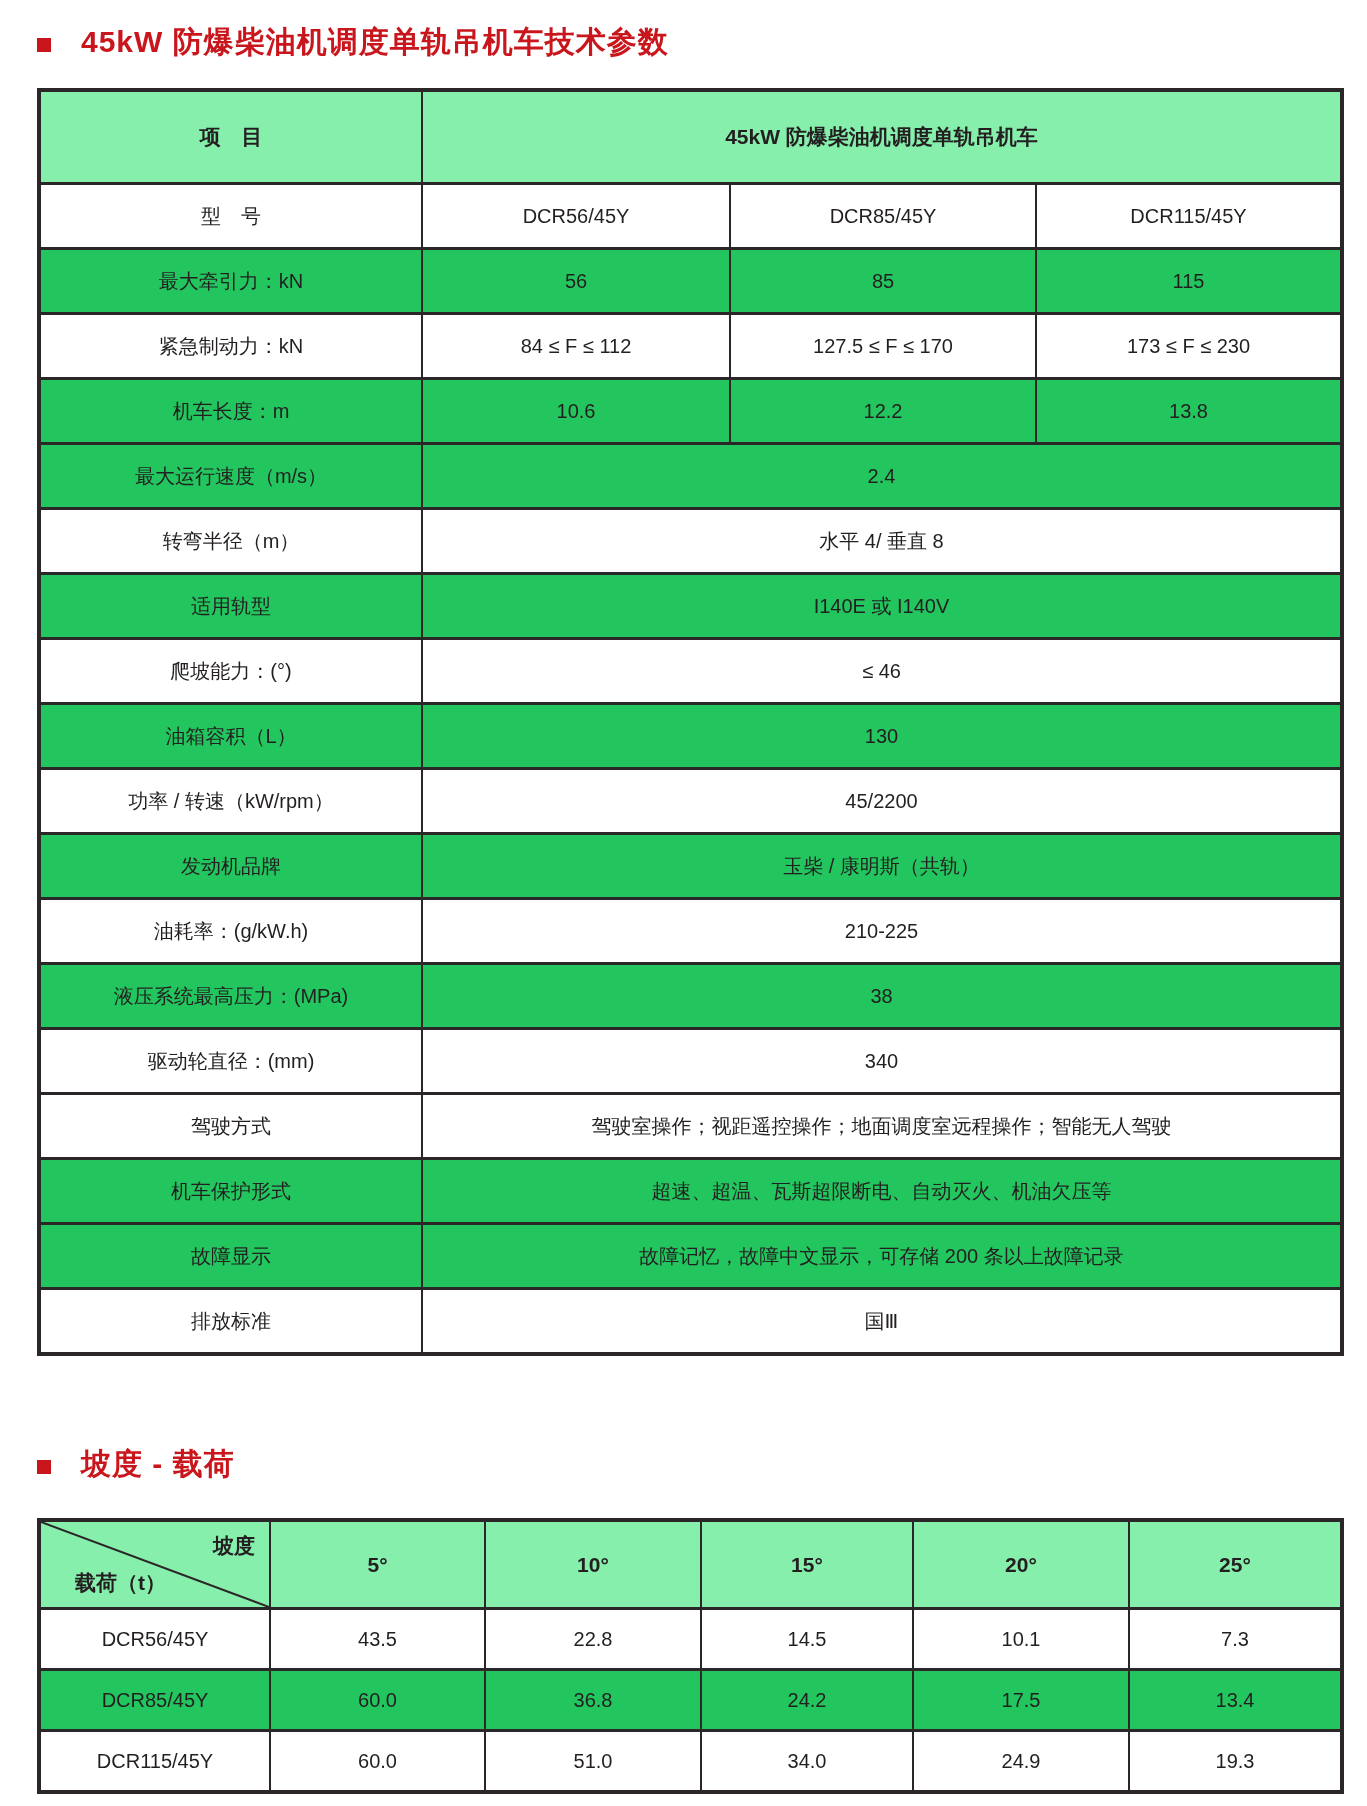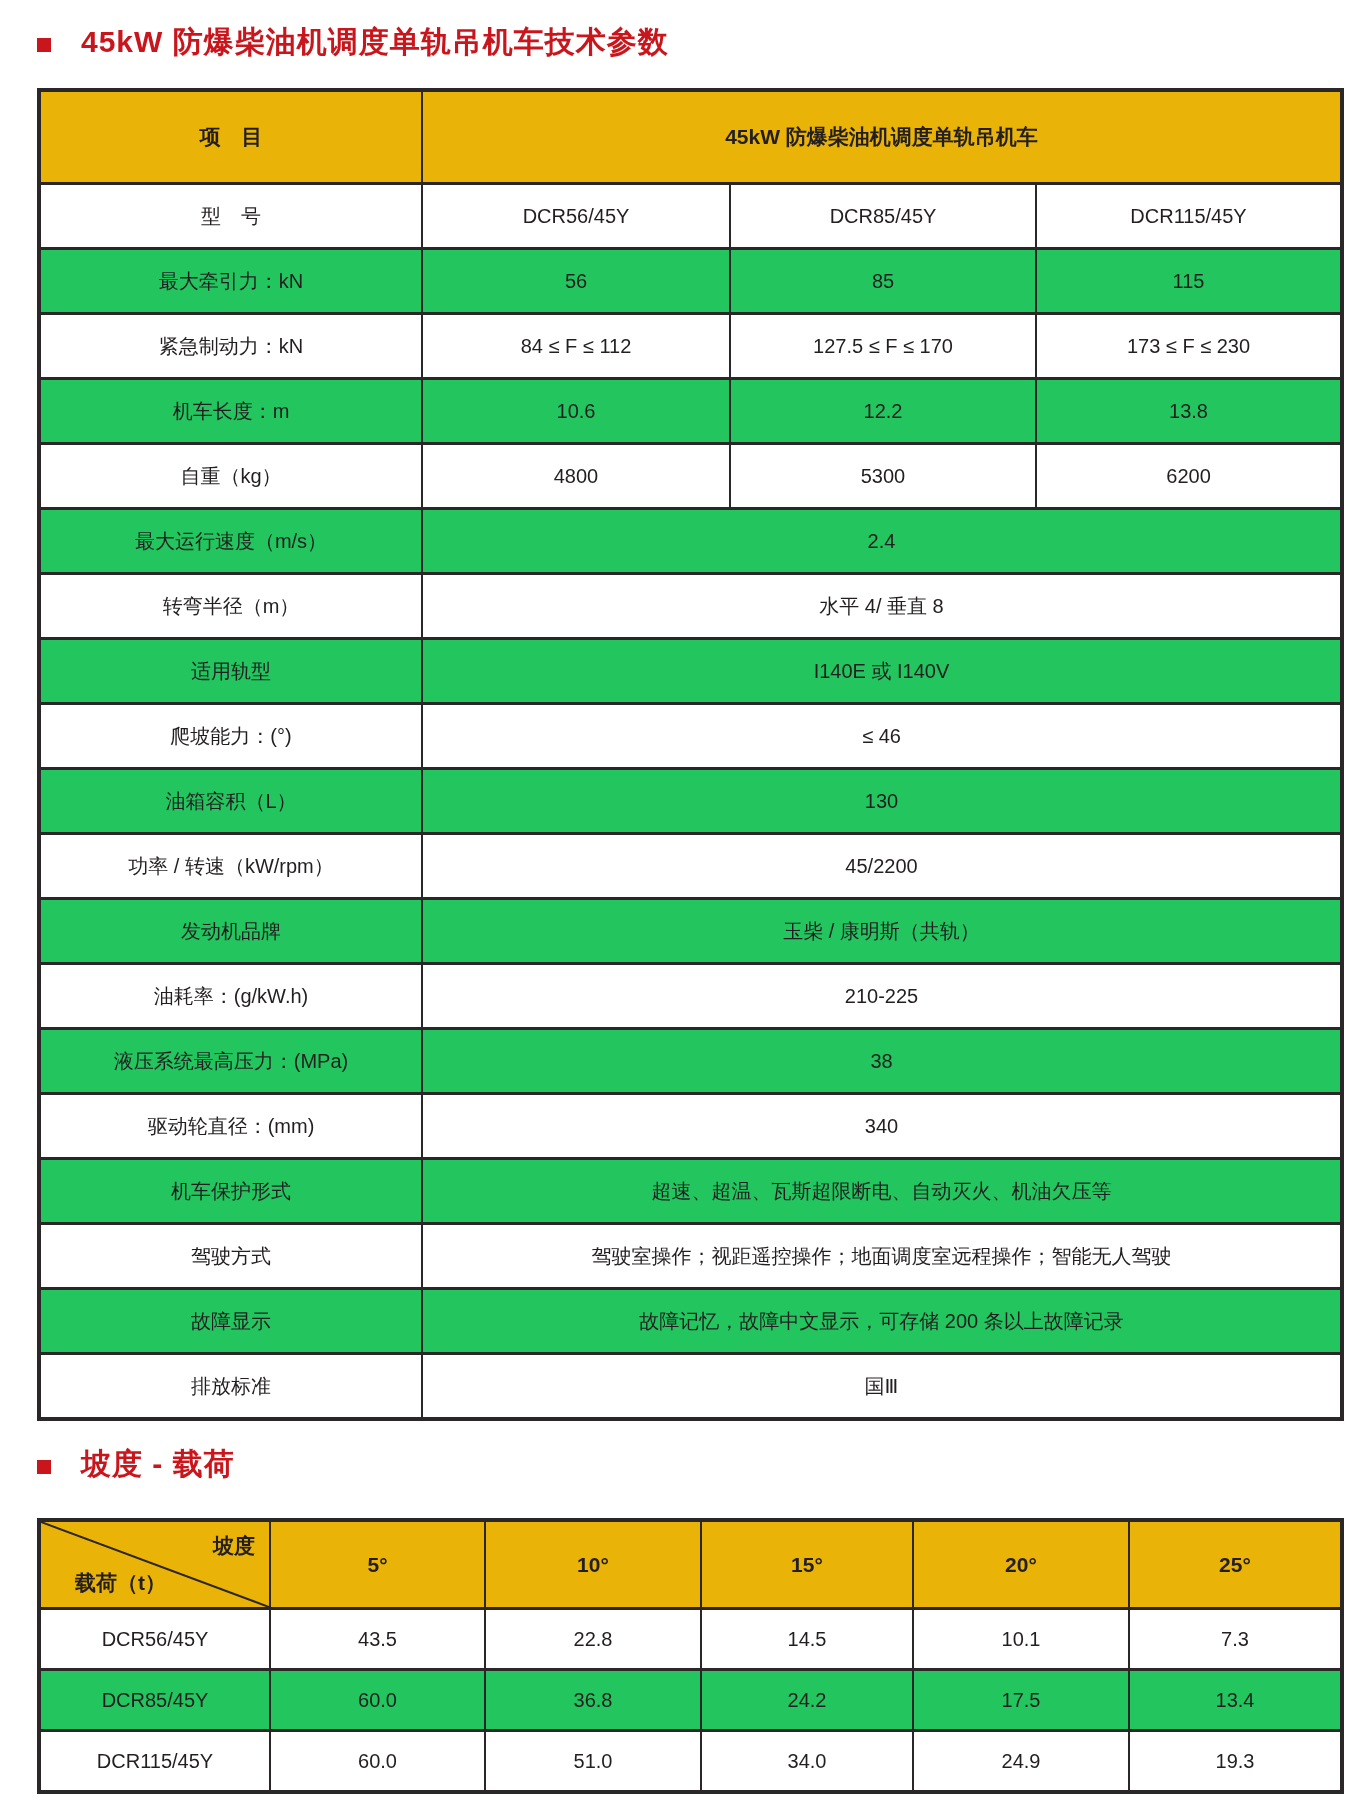--- a/index.html
+++ b/index.html
@@ -34,21 +34,21 @@
     border:2px solid #2b2728;
     border-top-width:3px; border-bottom-width:3px;
     text-align:center; vertical-align:middle;
     font-size:20px; padding:0 10px;
     overflow:hidden; white-space:nowrap;
   }
   tr.h-head td { height:90px; }
   tr.h-row  td { height:62px; }
   tr.s-head td { height:85px; }
   tr.s-row  td { height:58px; }
-  .head td   { background:#eab308; font-weight:bold; font-size:21px; }
+  .head td   { background:#86efac; font-weight:bold; font-size:21px; }
   tr.alt td  { background:#22c55e; }
 
   
   td.corner { position:relative; padding:0;text-align:right; }
   .corner-svg { position:absolute; left:0; top:0; width:100%; height:100%; display:block; }
   .corner-top {
     position:absolute; top:10px; right:14px;
     font-weight:bold; font-size:21px;
   }
   .corner-bottom {
@@ -95,26 +95,20 @@
         <td>84 ≤ F ≤ 112</td>
         <td>127.5 ≤ F ≤ 170</td>
         <td>173 ≤ F ≤ 230</td>
       </tr>
       <tr class="h-row alt">
         <td>机车长度：m</td>
         <td>10.6</td>
         <td>12.2</td>
         <td>13.8</td>
       </tr>
-      <tr class="h-row">
-        <td>自重（kg）</td>
-        <td>4800</td>
-        <td>5300</td>
-        <td>6200</td>
-      </tr>
       <tr class="h-row alt">
         <td>最大运行速度（m/s）</td>
         <td colspan="3">2.4</td>
       </tr>
       <tr class="h-row">
         <td>转弯半径（m）</td>
         <td colspan="3">水平 4/ 垂直 8</td>
       </tr>
       <tr class="h-row alt">
         <td>适用轨型</td>
@@ -141,27 +135,27 @@
         <td colspan="3">210-225</td>
       </tr>
       <tr class="h-row alt">
         <td>液压系统最高压力：(MPa)</td>
         <td colspan="3">38</td>
       </tr>
       <tr class="h-row">
         <td>驱动轮直径：(mm)</td>
         <td colspan="3">340</td>
       </tr>
+      <tr class="h-row">
+        <td>驾驶方式</td>
+        <td colspan="3">驾驶室操作；视距遥控操作；地面调度室远程操作；智能无人驾驶</td>
+      </tr>
       <tr class="h-row alt">
         <td>机车保护形式</td>
         <td colspan="3">超速、超温、瓦斯超限断电、自动灭火、机油欠压等</td>
-      </tr>
-      <tr class="h-row">
-        <td>驾驶方式</td>
-        <td colspan="3">驾驶室操作；视距遥控操作；地面调度室远程操作；智能无人驾驶</td>
       </tr>
       <tr class="h-row alt">
         <td>故障显示</td>
         <td colspan="3">故障记忆，故障中文显示，可存储 200 条以上故障记录</td>
       </tr>
       <tr class="h-row">
         <td>排放标准</td>
         <td colspan="3">国Ⅲ</td>
       </tr>
     </tbody>

